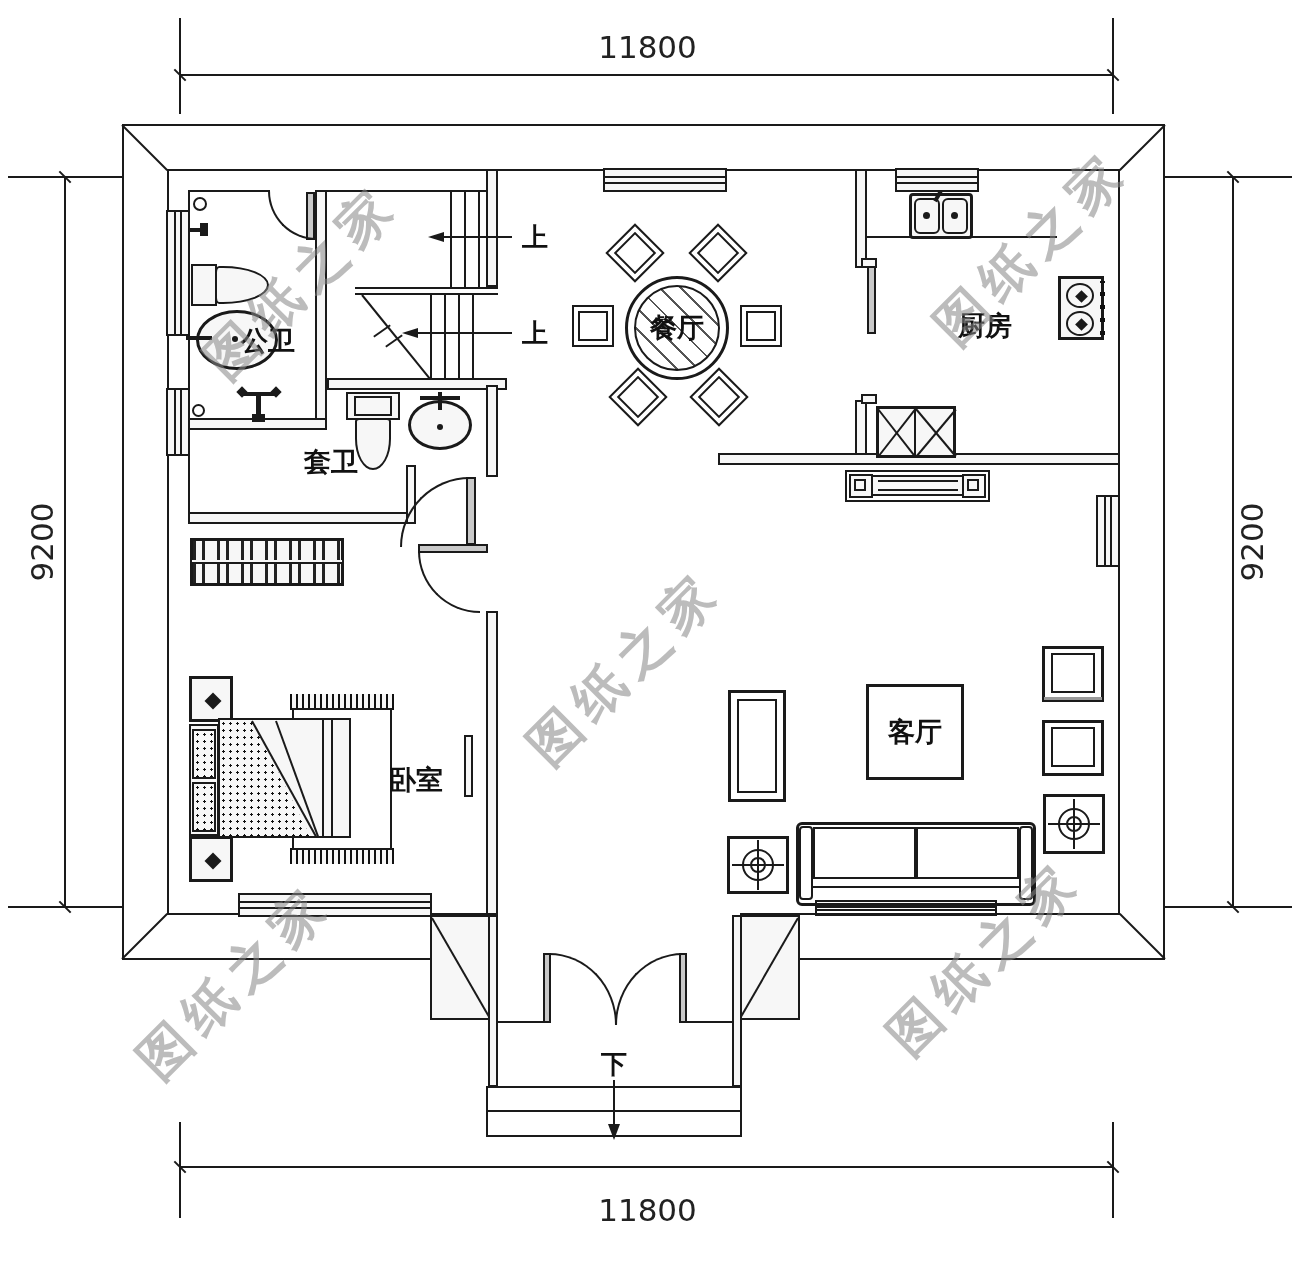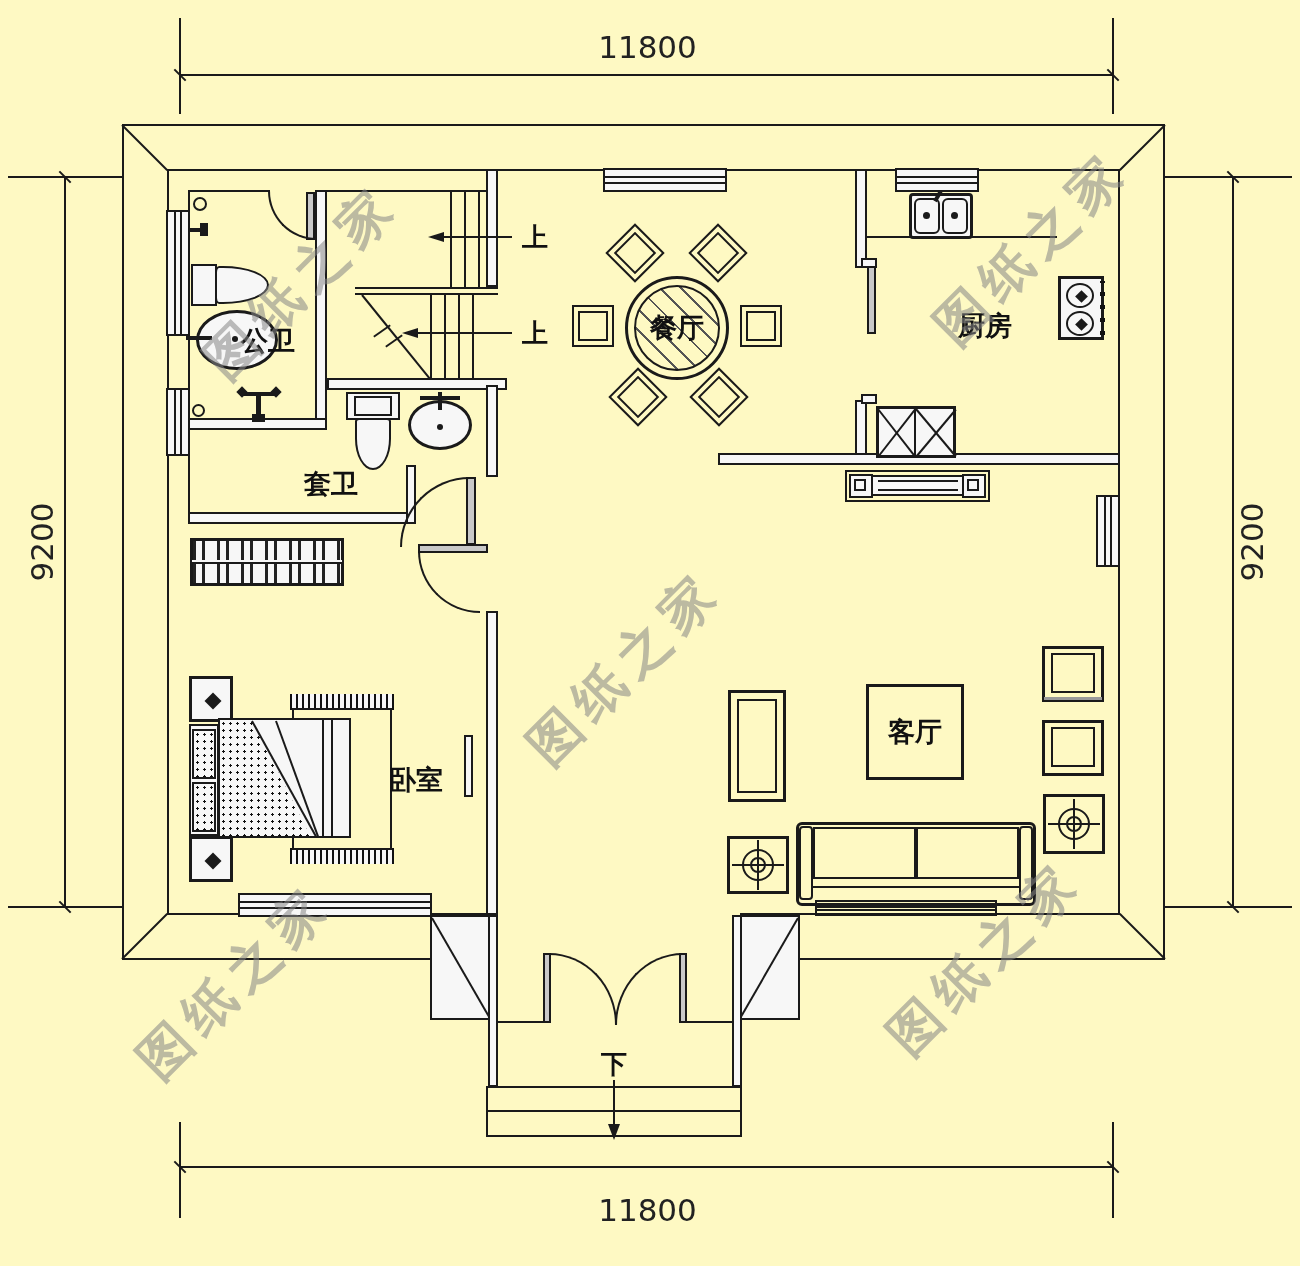--- a/index.html
+++ b/index.html
@@ -1,16 +1,16 @@
 <!DOCTYPE html>
 <html><head>
 <meta charset="utf-8">
 <style>
   html,body{margin:0;padding:0;background:#e8e8e8}
-  #canvas{position:relative;width:1300px;height:1266px;background:#fef9c3;overflow:hidden;
+  #canvas{position:relative;width:1300px;height:1266px;background:#ffffff;overflow:hidden;
           font-family:"Liberation Sans",sans-serif}
   .a{position:absolute}
   .l{position:absolute;background:#1a1a1a}
   .b{position:absolute;border:2px solid #1a1a1a;background:transparent;box-sizing:border-box}
   .w{position:absolute;border:2px solid #1a1a1a;background:#f7f7f7;box-sizing:border-box}
   .t{position:absolute;color:#111;font-weight:700;display:flex;align-items:center;justify-content:center;
      white-space:nowrap;font-size:27px;z-index:30}
   .dim{position:absolute;color:#222;font-weight:400;font-size:31px;display:flex;align-items:center;
        justify-content:center;font-family:"DejaVu Sans",sans-serif;z-index:30}
   .tick{position:absolute;width:16px;height:2px;background:#1a1a1a;transform:rotate(45deg);z-index:5}
@@ -169,21 +169,21 @@
   <div class="l" style="left:238px;top:388px;width:8px;height:8px;transform:rotate(45deg)"></div>
   <div class="l" style="left:272px;top:388px;width:8px;height:8px;transform:rotate(45deg)"></div>
   <div class="l" style="left:252px;top:414px;width:13px;height:8px"></div>
   <div class="w" style="left:346px;top:392px;width:54px;height:28px"></div>
   <div class="b" style="left:354px;top:396px;width:38px;height:20px"></div>
   <div class="w" style="left:355px;top:418px;width:36px;height:52px;border-radius:15% 15% 60% 60% / 8% 8% 72% 72%"></div>
   <div class="w circ" style="left:408px;top:400px;width:64px;height:50px;border-width:3px"></div>
   <div class="l" style="left:420px;top:396px;width:40px;height:4px"></div>
   <div class="l" style="left:438px;top:392px;width:4px;height:18px"></div>
   <div class="l" style="left:437px;top:424px;width:6px;height:6px;border-radius:50%"></div>
-  <div class="t" style="left:294px;top:466px;width:74px;height:36px">套卫</div>
+  <div class="t" style="left:294px;top:444px;width:74px;height:36px">套卫</div>
 
   <div class="b circ" style="left:625px;top:276px;width:104px;height:104px;border-width:3px"></div>
   <div class="b circ hatch45" style="left:634px;top:285px;width:86px;height:86px"></div>
   <div class="t" style="left:642px;top:312px;width:70px;height:32px">餐厅</div>
   <div class="b" style="left:614px;top:232px;width:42px;height:42px;transform:rotate(45deg)">
       <div class="b" style="left:4px;top:4px;width:30px;height:30px"></div>
     </div>
   <div class="b" style="left:697px;top:232px;width:42px;height:42px;transform:rotate(45deg)">
       <div class="b" style="left:4px;top:4px;width:30px;height:30px"></div>
     </div>

